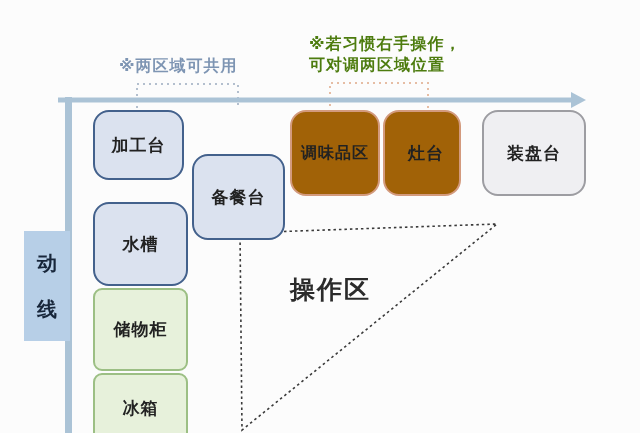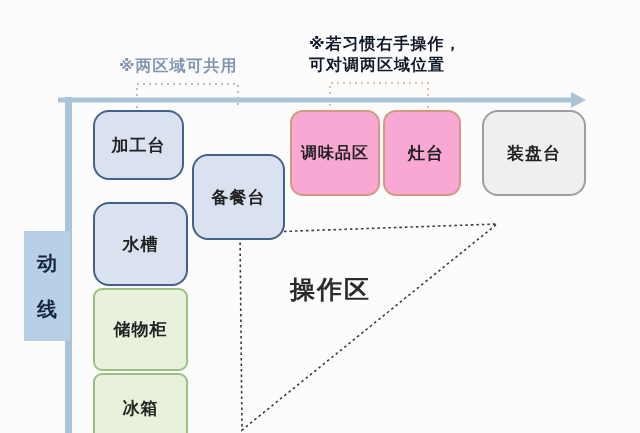--- a/index.html
+++ b/index.html
@@ -9,37 +9,37 @@
     font-family:"Liberation Sans","DejaVu Sans",sans-serif;
   }
   .stage svg{position:absolute;left:0;top:0;}
   .box{
     position:absolute;display:flex;align-items:center;justify-content:center;
     border-radius:16px;border:2px solid;box-sizing:border-box;
     font-size:17px;font-weight:700;color:#222;letter-spacing:1px;
     text-align:center;
   }
   .box.blue {background:#dbe2ef;border-color:#43618c;}
-  .box.peach{background:#f9a8d4;border-color:#d39a7d;border-radius:13px;}
+  .box.peach{background:#a16207;border-color:#d39a7d;}
   .box.gray {background:#efeff2;border-color:#9d9da2;}
   .box.green{background:#e7f1db;border-color:#9cbf84;border-radius:9px;}
   .flow-label{
     position:absolute;left:24px;top:231px;width:46px;height:110px;
     background:#b7cfe7;color:#17263a;font-size:20px;font-weight:700;
     display:flex;align-items:center;justify-content:center;
     line-height:2.3;word-break:break-all;text-align:center;
     width:46px;
   }
   .flow-label span{display:block;width:1.2em;}
   .note{
     position:absolute;font-size:16px;font-weight:700;letter-spacing:1px;
     line-height:21px;white-space:nowrap;
   }
   .note-shared{left:119px;top:55px;color:#7e95b3;}
-  .note-swap{left:309px;top:33px;color:#0f172a;}
+  .note-swap{left:309px;top:33px;color:#4d7c0f;}
   .work-area-label{
     position:absolute;left:290px;top:273px;
     font-size:25px;font-weight:700;color:#2b2b2b;letter-spacing:2px;
   }
 </style>
 </head>
 <body>
 
 <div class="stage">
 

